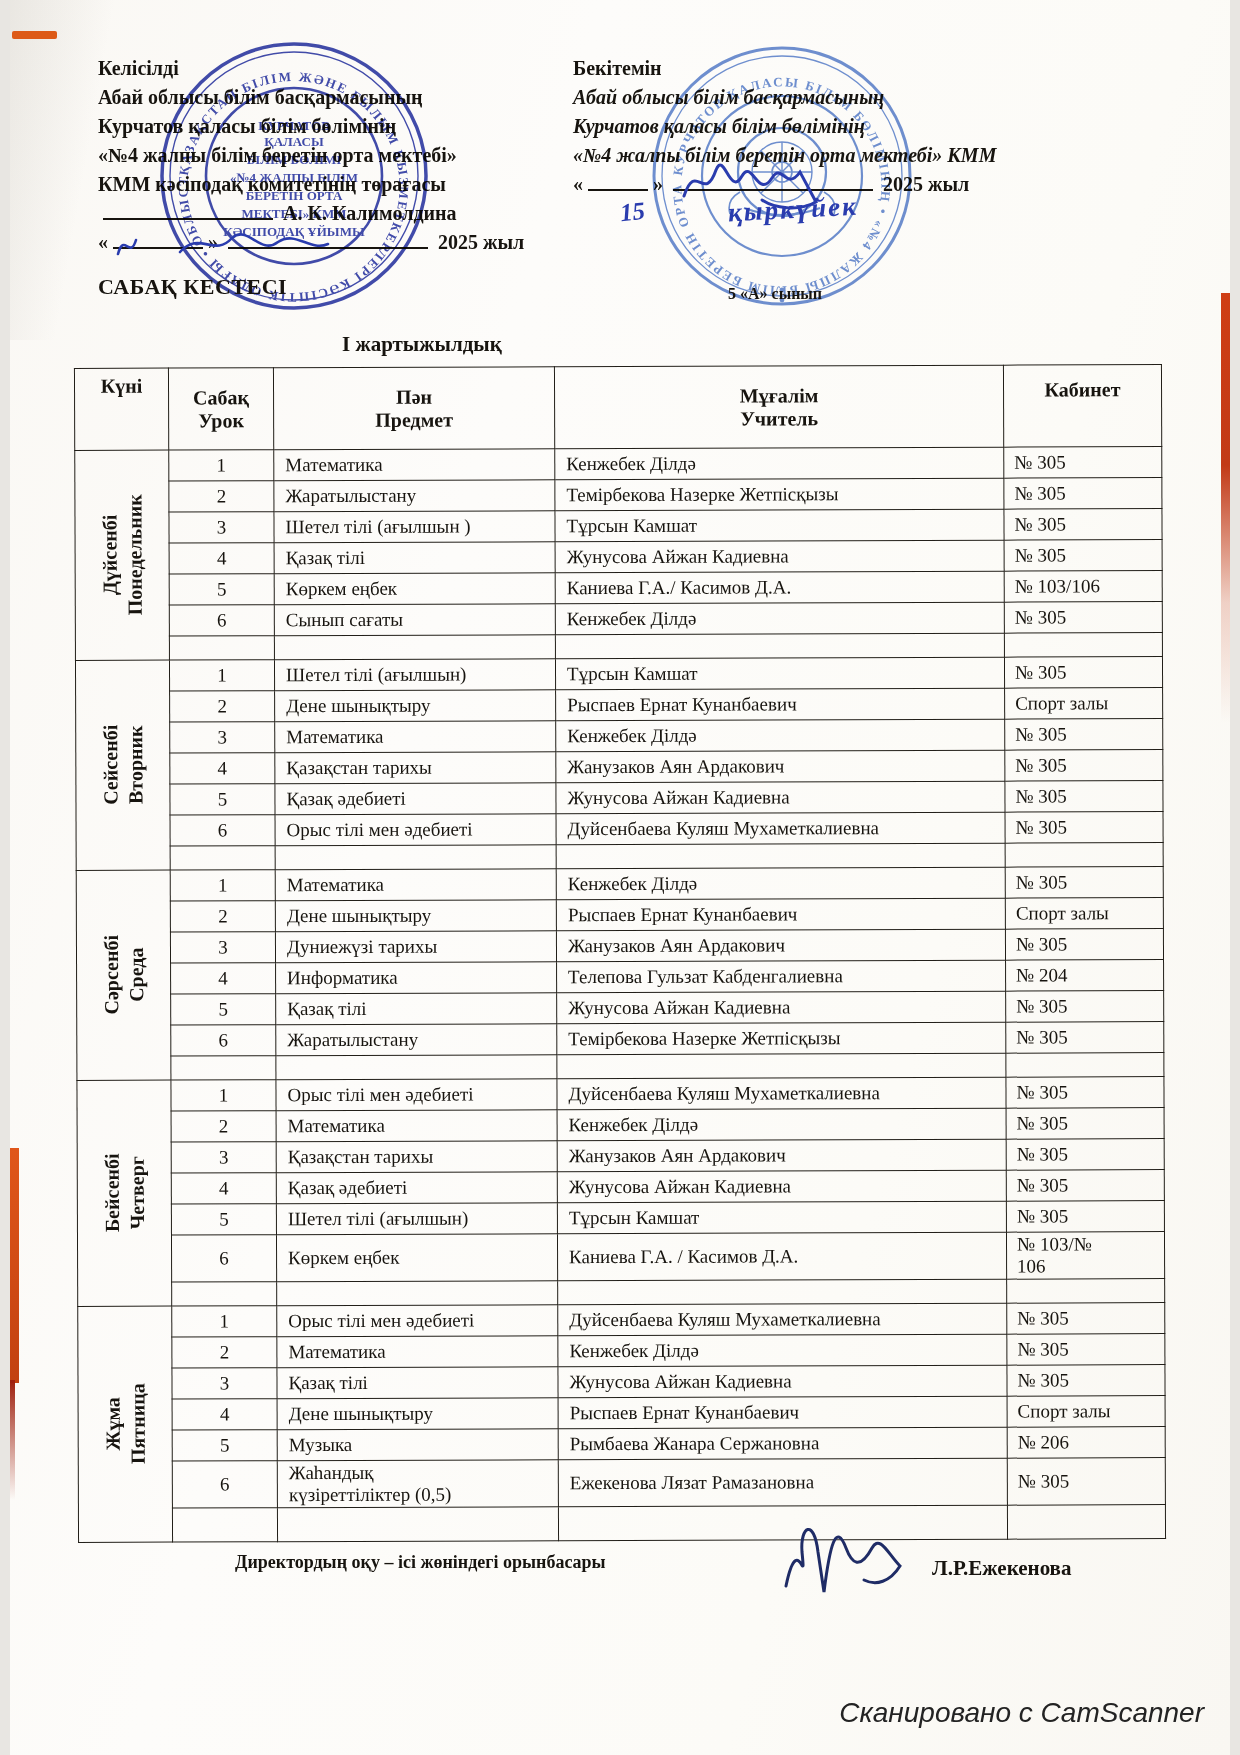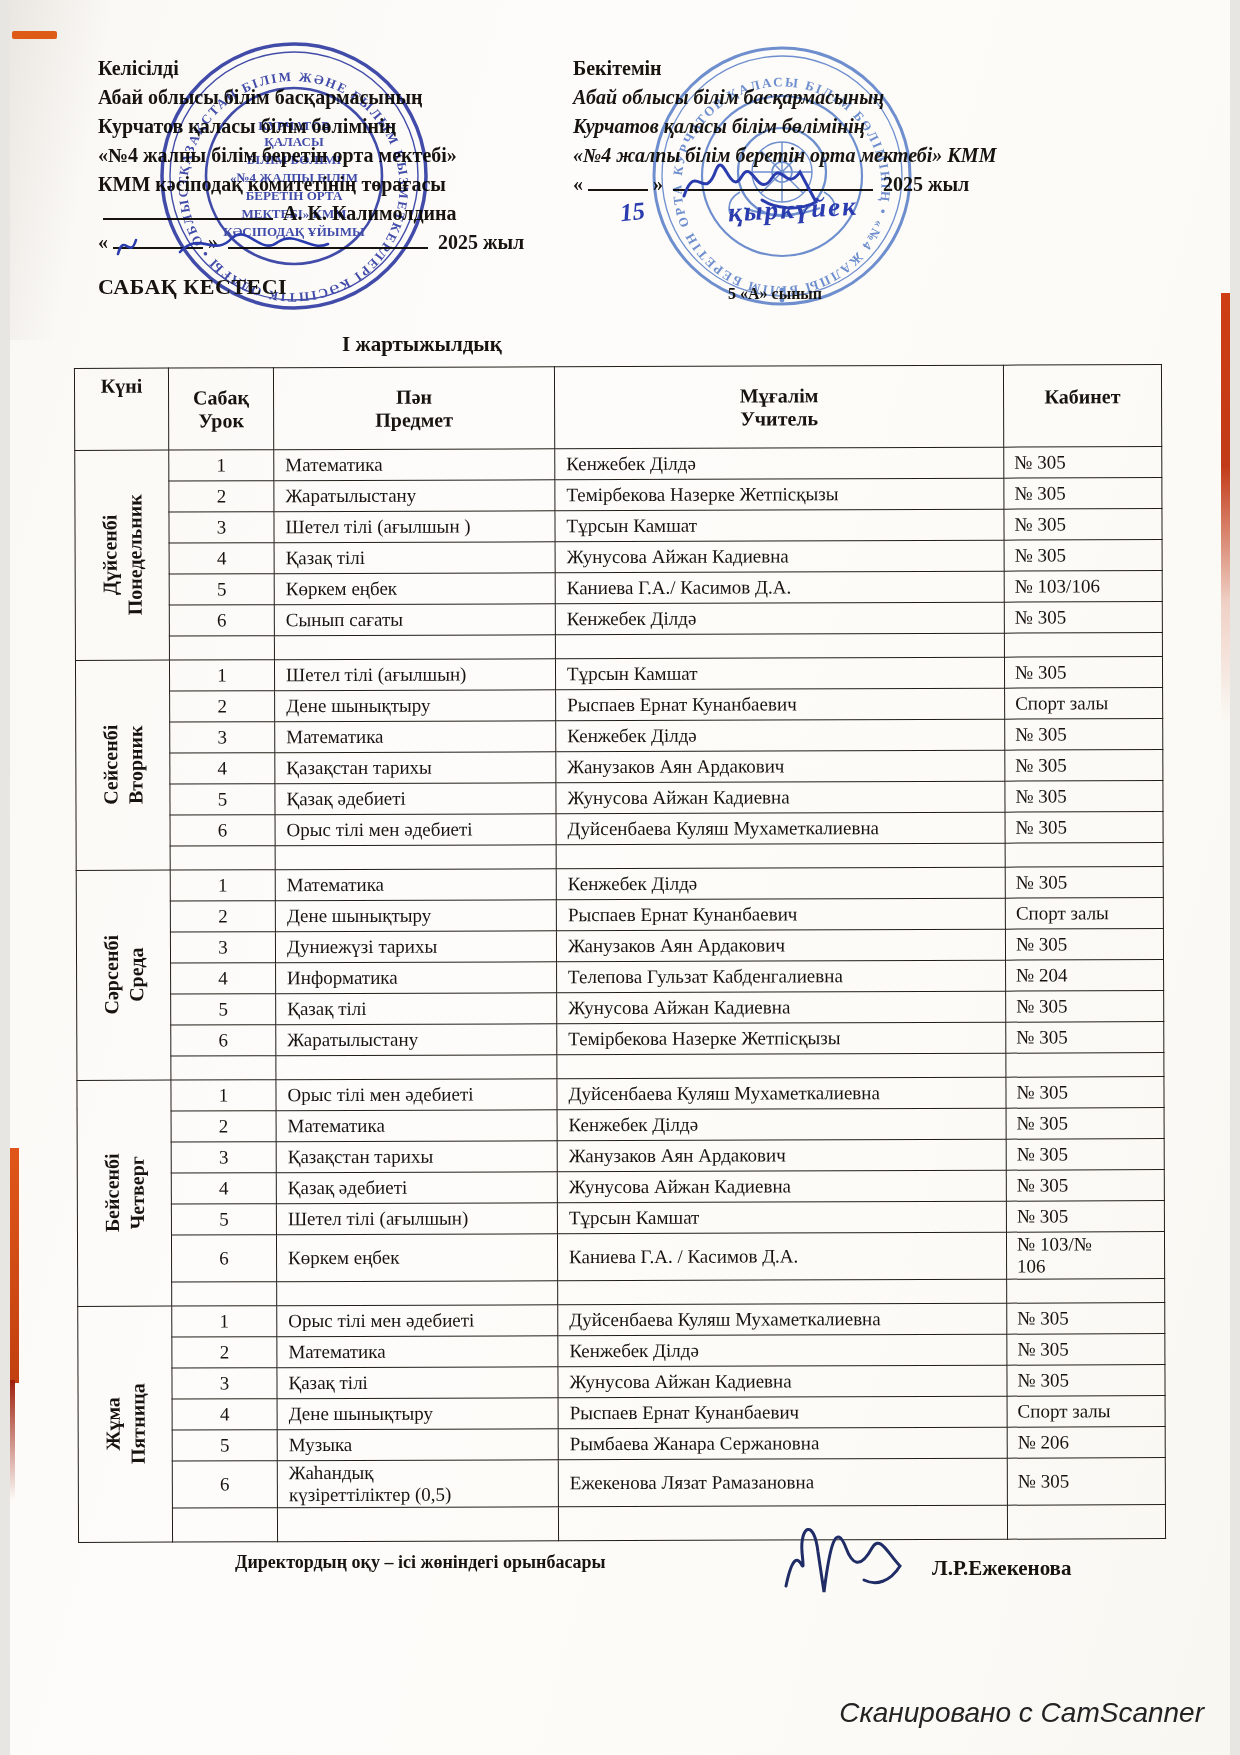--- a/index.html
+++ b/index.html
@@ -43,21 +43,21 @@
   .t-mid   { left:332px; top:288px; font-size:21px;margin-top:44px; }
   .t-right { left:718px; top:285px; font-size:16px; }
 
   
   .table-wrap { position:absolute; left:66px; top:366px; width:1092px; transform:rotate(-0.2deg); }
   table.sched { border-collapse:collapse; table-layout:fixed; width:1087px; }
   .sched th, .sched td { border:1.6px solid #221f19; padding:1px 8px; }
   .sched th { font-size:20px; font-weight:bold; text-align:center; }
   .sched thead tr { height:82px; }
   .sched th.h-day  { vertical-align:top; padding-top:6px; }
-  .sched th.h-room { vertical-align:top; padding-top:20px; }
+  .sched th.h-room { vertical-align:top; padding-top:13px; }
   .sched td { font-size:19px; vertical-align:middle; }
   tr.lesson td { height:28px; }
   tr.gap td { height:21px; }
   tr.gap-last td { height:31px; }
   td.num { text-align:center; }
   td.subject { padding-left:11px; white-space:pre-line;border-radius:12px; }
   td.teacher { padding-left:11px; }
   td.room { padding-left:10px; white-space:pre-line; }
   td.day-cell { position:relative; padding:0; }
   .day-rot { position:absolute; left:50%; top:50%; width:210px; margin-left:-105px; margin-top:-26px;

